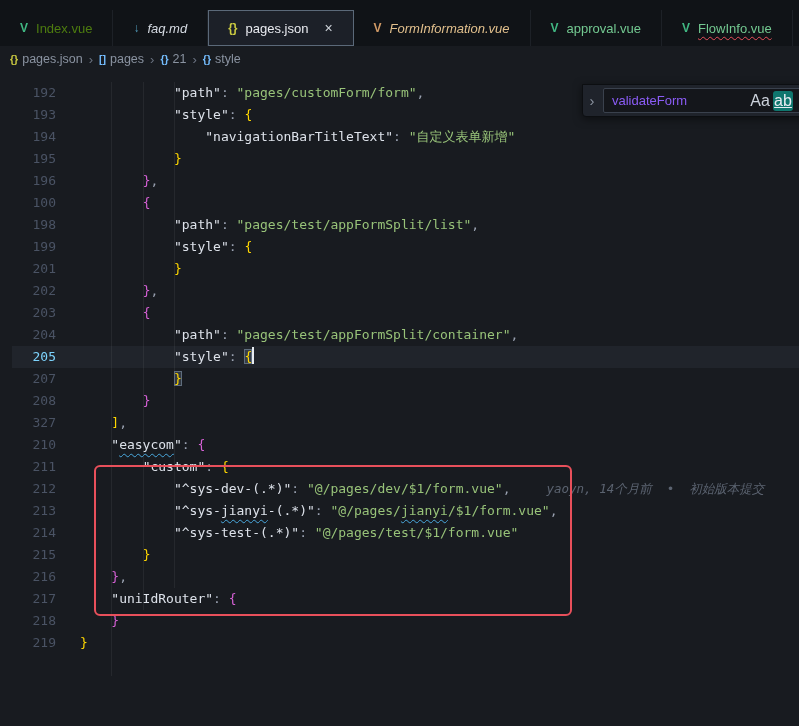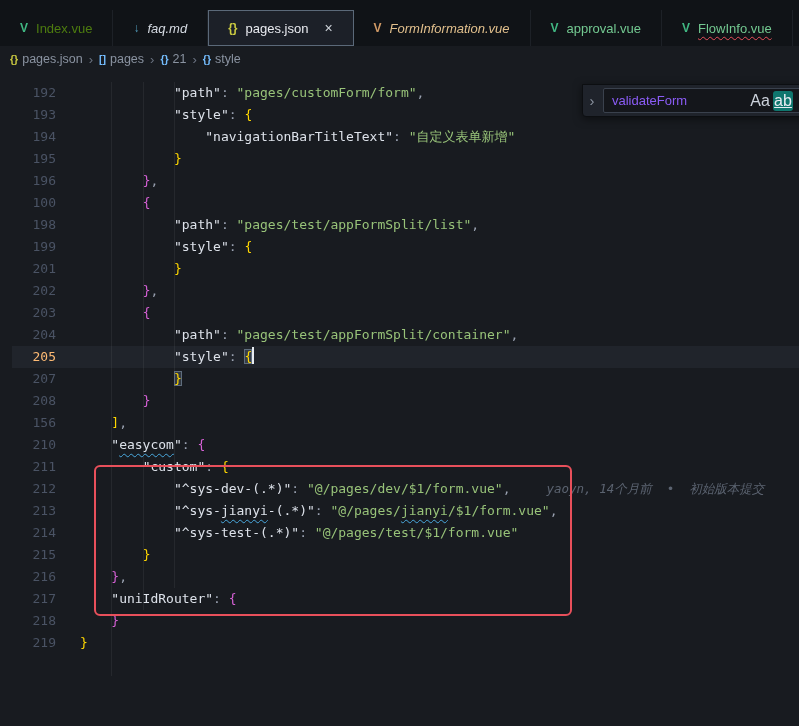--- a/index.html
+++ b/index.html
@@ -32,21 +32,21 @@
   .bicon.array, .bicon.object { color:#75beff; }
 
   
   .editor { position:absolute; top:72px; left:0; right:0; bottom:0; background:#181b20;margin-left:12px; }
   .guide { position:absolute; width:1px; background:rgba(255,255,255,.06); }
   #lines { position:absolute; top:10px; left:0; right:0; }
   .cline { display:flex; height:22px; }
   .cline.current { background:rgba(120,135,160,.09); }
   .lnum { flex:none; width:68px; padding-right:24px; text-align:right;
           color:#4a5364; font:13px/22px "DejaVu Sans Mono", monospace; }
-  .cline.current .lnum { color:#fdba74; }
+  .cline.current .lnum { color:#7dd3fc; }
   .ctext { white-space:pre; font:13px/22px "DejaVu Sans Mono", monospace;
            font-variant-ligatures:none; }
   .p  { color:#9aa2b1; }
   .k  { color:#dde2ea; }
   .s  { color:#98c379; }
   .b1 { color:#ffd700; }
   .b2 { color:#d661d6; }
   .sq { text-decoration-line:underline; text-decoration-style:wavy;
         text-decoration-color:#49a8dd; text-decoration-thickness:1px;
         text-underline-offset:3.5px; }
@@ -185,21 +185,21 @@
       </div>
       <div class="cline">
         <span class="lnum">207</span>
         <span class="ctext"><span class="p">            </span><span class="b1 match">}</span></span>
       </div>
       <div class="cline">
         <span class="lnum">208</span>
         <span class="ctext"><span class="p">        </span><span class="b2">}</span></span>
       </div>
       <div class="cline">
-        <span class="lnum">156</span>
+        <span class="lnum">327</span>
         <span class="ctext"><span class="p">    </span><span class="b1">]</span><span class="p">,</span></span>
       </div>
       <div class="cline">
         <span class="lnum">210</span>
         <span class="ctext"><span class="p">    </span><span class="k">"</span><span class="k sq">easycom</span><span class="k">"</span><span class="p">: </span><span class="b2">{</span></span>
       </div>
       <div class="cline">
         <span class="lnum">211</span>
         <span class="ctext"><span class="p">        </span><span class="k">"custom"</span><span class="p">: </span><span class="b1">{</span></span>
       </div>

